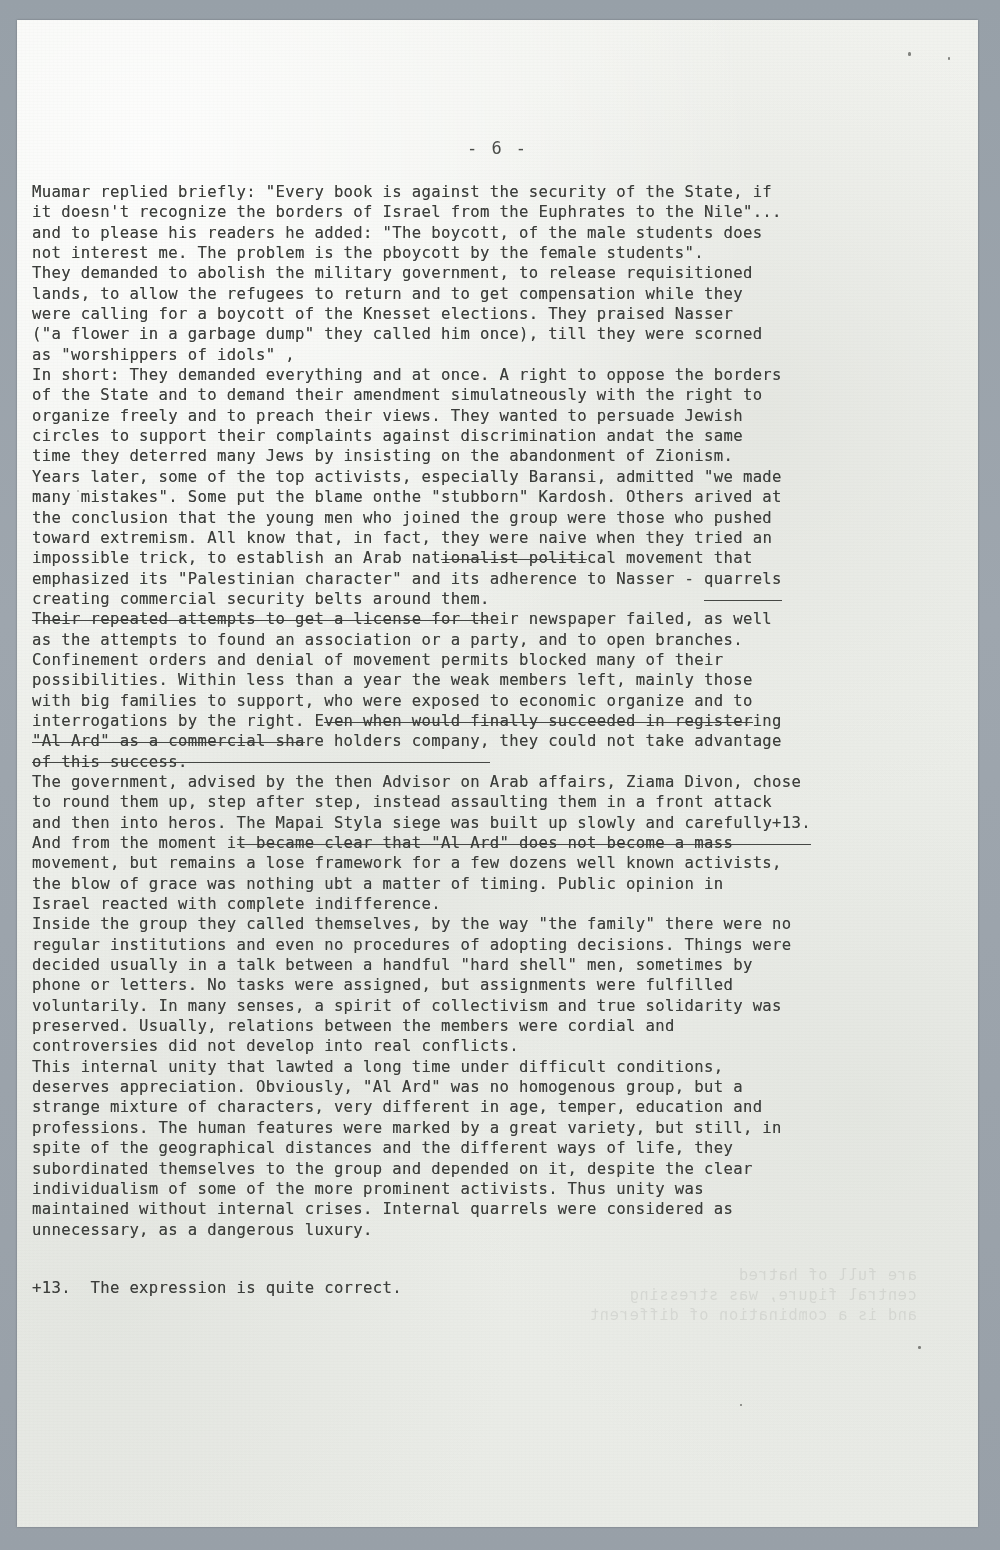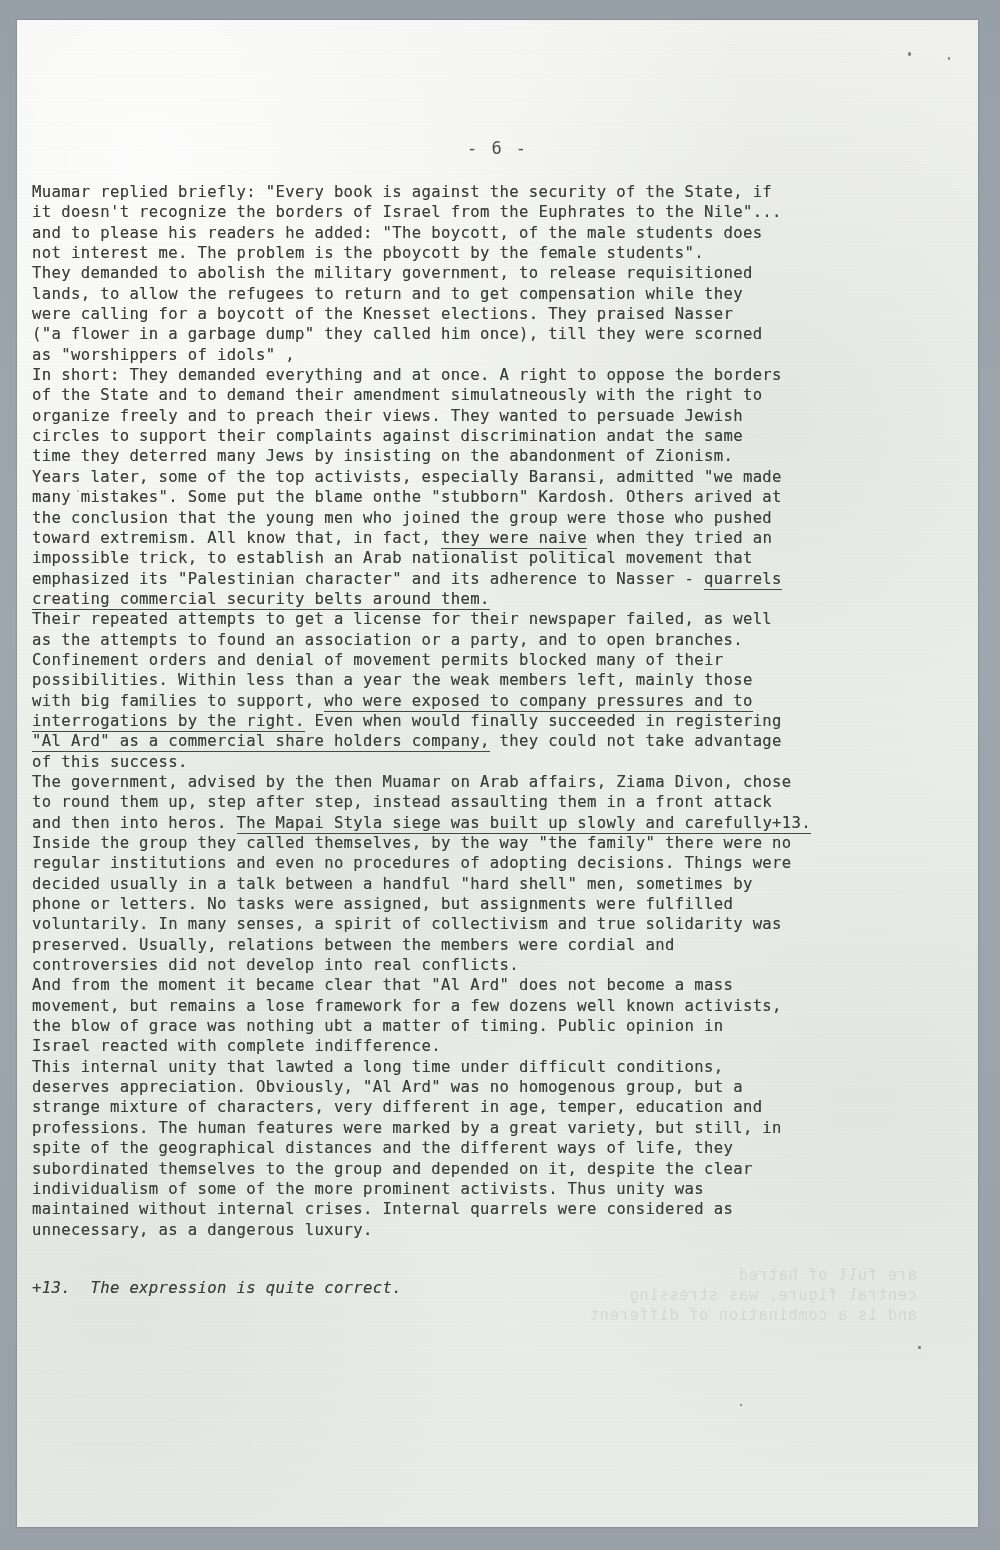--- a/index.html
+++ b/index.html
@@ -93,35 +93,34 @@
     text-shadow: 0 0 0.55px rgba(60,62,59,0.55);
   }
 
   .para {
     margin: 0;
     white-space: pre-wrap;
   }
 
   .u {
     border-bottom: 1.5px solid #454744;
-    padding-bottom: 1px;
+    padding-bottom: 12px;
   }
 
   #footnote {
     position: absolute;
     left: 15px;
     top: 1258px;
     width: 900px;
     color: #3c3e3b;
     font-size: 15.6px;
     line-height: 20.35px;
     letter-spacing: 0.35px;
     white-space: pre-wrap;
     text-shadow: 0 0 0.55px rgba(60,62,59,0.55);
-    font-style: italic;
   }
 
   .speck {
     position: absolute;
     background: #5c5e5a;
     border-radius: 40%;
     opacity: 0.75;
   }
 </style>
 </head>
@@ -154,35 +153,35 @@
 time they deterred many Jews by insisting on the abandonment of Zionism.</span></div><div class="para"><span>Years later, some of the top activists, especially Baransi, admitted "we made
 many mistakes". Some put the blame onthe "stubborn" Kardosh. Others arived at
 the conclusion that the young men who joined the group were those who pushed
 toward extremism. All know that, in fact, </span><span class="u">they were naive</span><span> when they tried an
 impossible trick, to establish an Arab nationalist political movement that
 emphasized its "Palestinian character" and its adherence to Nasser - </span><span class="u">quarrels</span><span>
 </span><span class="u">creating commercial security belts around them.</span></div><div class="para"><span>Their repeated attempts to get a license for their newspaper failed, as well
 as the attempts to found an association or a party, and to open branches.
 Confinement orders and denial of movement permits blocked many of their
 possibilities. Within less than a year the weak members left, mainly those
-with big families to support, </span><span class="u">who were exposed to company pressures and to</span><span>
+with big families to support, </span><span class="u">who were exposed to economic organize and to</span><span>
 </span><span class="u">interrogations by the right.</span><span> Even when would finally succeeded in registering
 </span><span class="u">"Al Ard" as a commercial share holders company,</span><span> they could not take advantage
-of this success.</span></div><div class="para"><span>The government, advised by the then Muamar on Arab affairs, Ziama Divon, chose
+of this success.</span></div><div class="para"><span>The government, advised by the then Advisor on Arab affairs, Ziama Divon, chose
 to round them up, step after step, instead assaulting them in a front attack
-and then into heros. </span><span class="u">The Mapai Styla siege was built up slowly and carefully+13.</span></div><div class="para"><span>Inside the group they called themselves, by the way "the family" there were no
+and then into heros. </span><span class="u">The Mapai Styla siege was built up slowly and carefully+13.</span></div><div class="para"><span>And from the moment it became clear that "Al Ard" does not become a mass
+movement, but remains a lose framework for a few dozens well known activists,
+the blow of grace was nothing ubt a matter of timing. Public opinion in
+Israel reacted with complete indifference.</span></div><div class="para"><span>Inside the group they called themselves, by the way "the family" there were no
 regular institutions and even no procedures of adopting decisions. Things were
 decided usually in a talk between a handful "hard shell" men, sometimes by
 phone or letters. No tasks were assigned, but assignments were fulfilled
 voluntarily. In many senses, a spirit of collectivism and true solidarity was
 preserved. Usually, relations between the members were cordial and
-controversies did not develop into real conflicts.</span></div><div class="para"><span>And from the moment it became clear that "Al Ard" does not become a mass
-movement, but remains a lose framework for a few dozens well known activists,
-the blow of grace was nothing ubt a matter of timing. Public opinion in
-Israel reacted with complete indifference.</span></div><div class="para"><span>This internal unity that lawted a long time under difficult conditions,
+controversies did not develop into real conflicts.</span></div><div class="para"><span>This internal unity that lawted a long time under difficult conditions,
 deserves appreciation. Obviously, "Al Ard" was no homogenous group, but a
 strange mixture of characters, very different in age, temper, education and
 professions. The human features were marked by a great variety, but still, in
 spite of the geographical distances and the different ways of life, they
 subordinated themselves to the group and depended on it, despite the clear
 individualism of some of the more prominent activists. Thus unity was
 maintained without internal crises. Internal quarrels were considered as
 unnecessary, as a dangerous luxury.</span></div></div>
 
     <div id="footnote"><span>+13.</span><span>  The expression is quite correct.</span></div>

